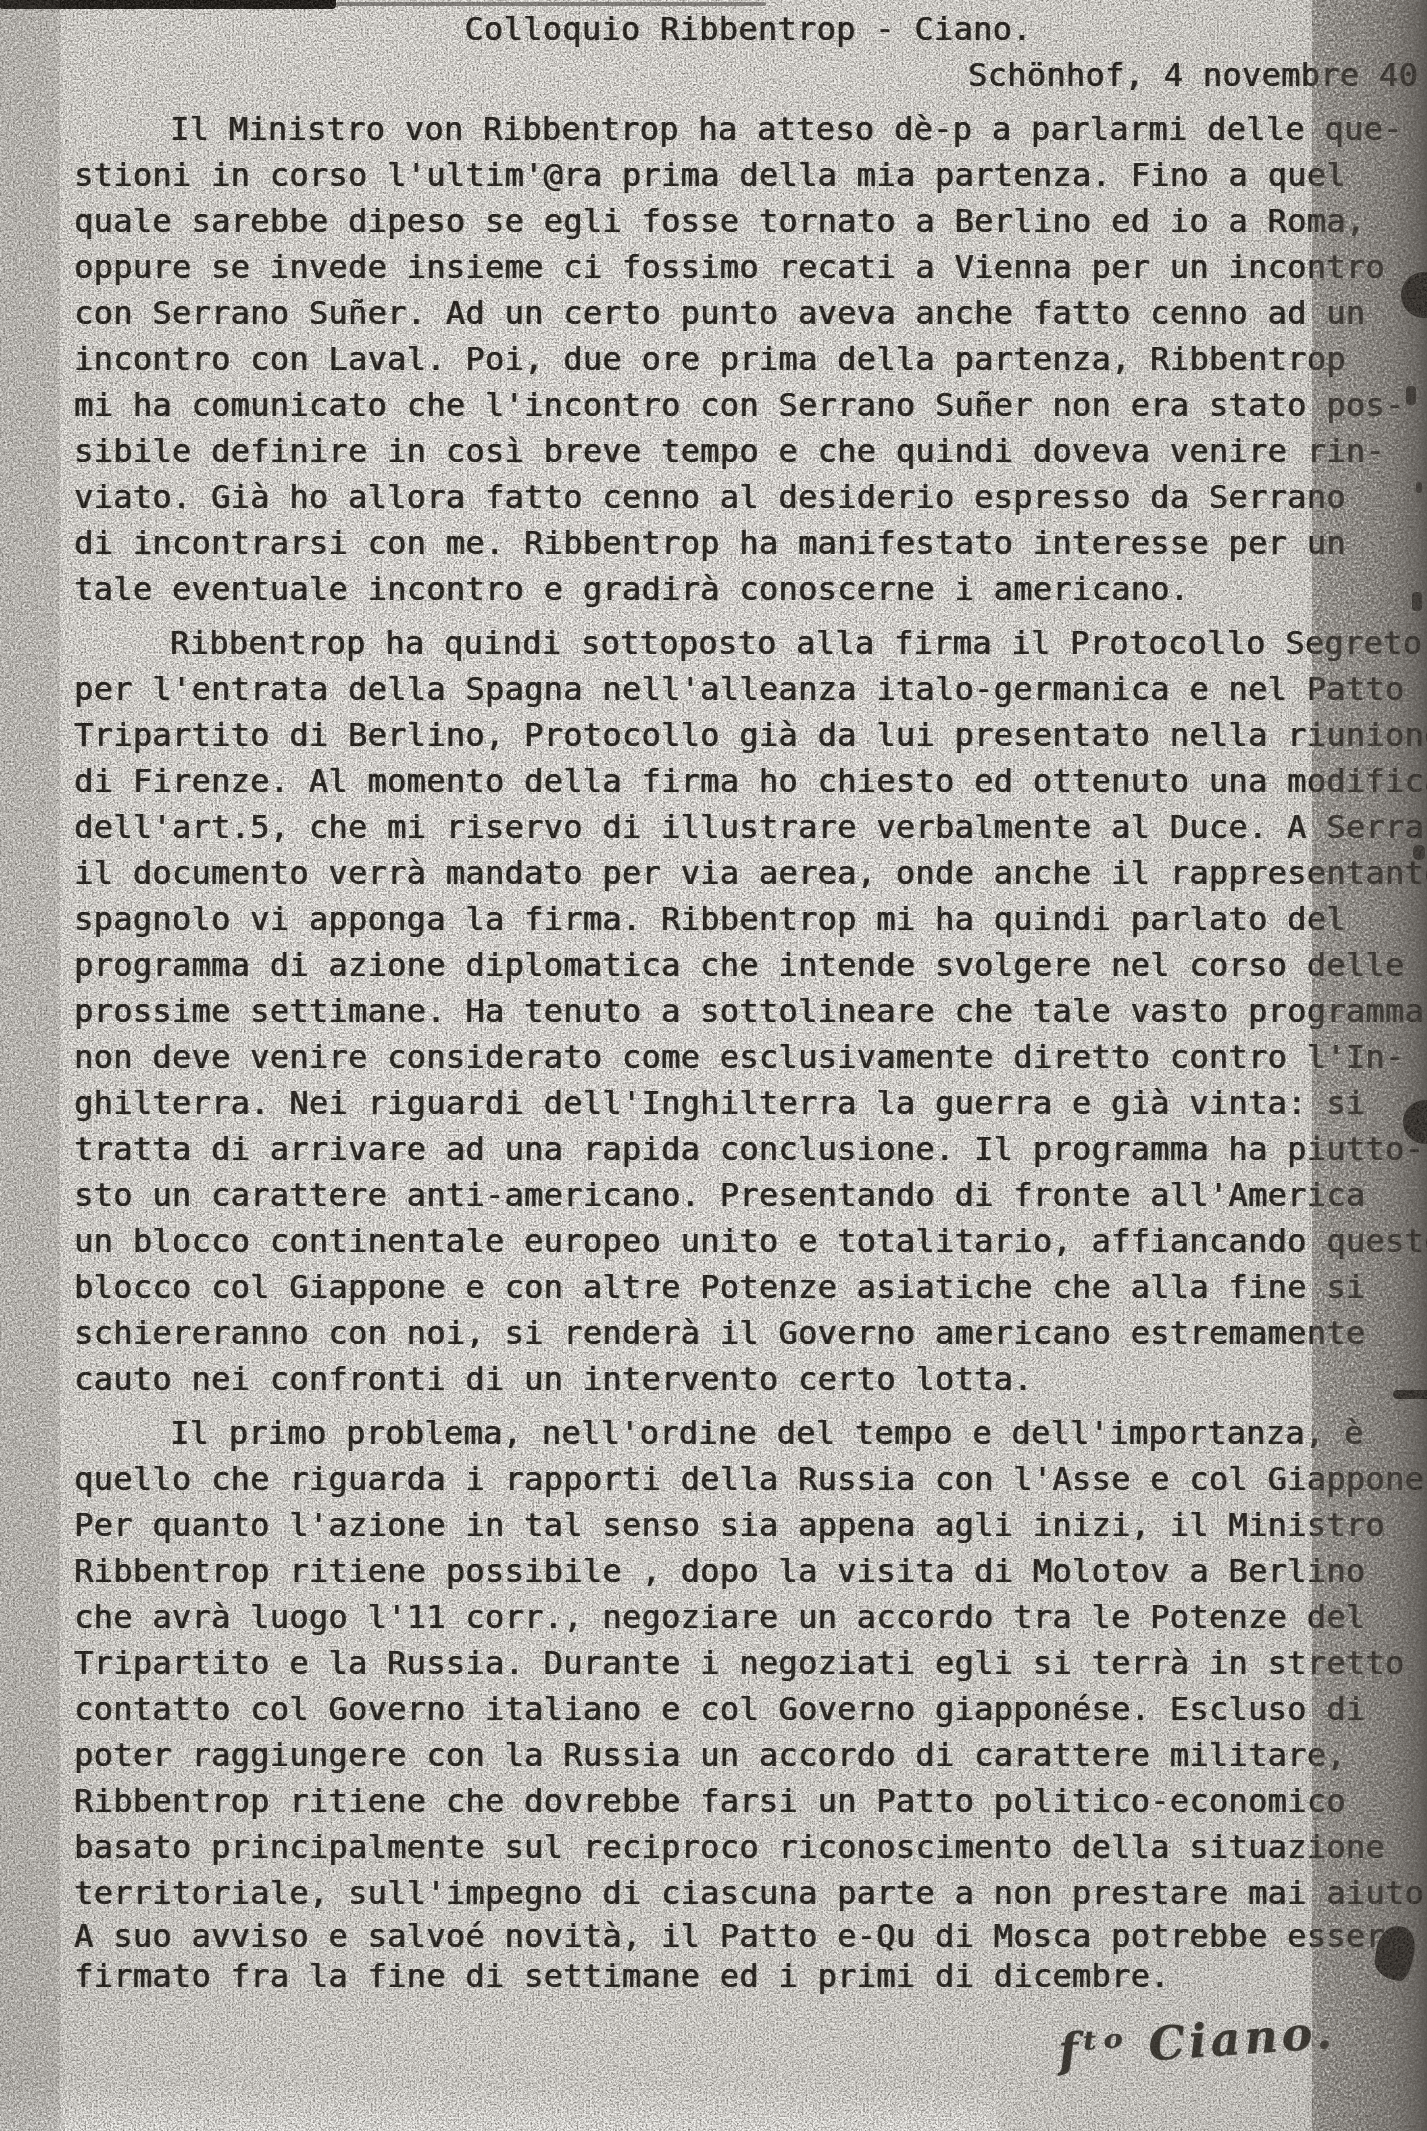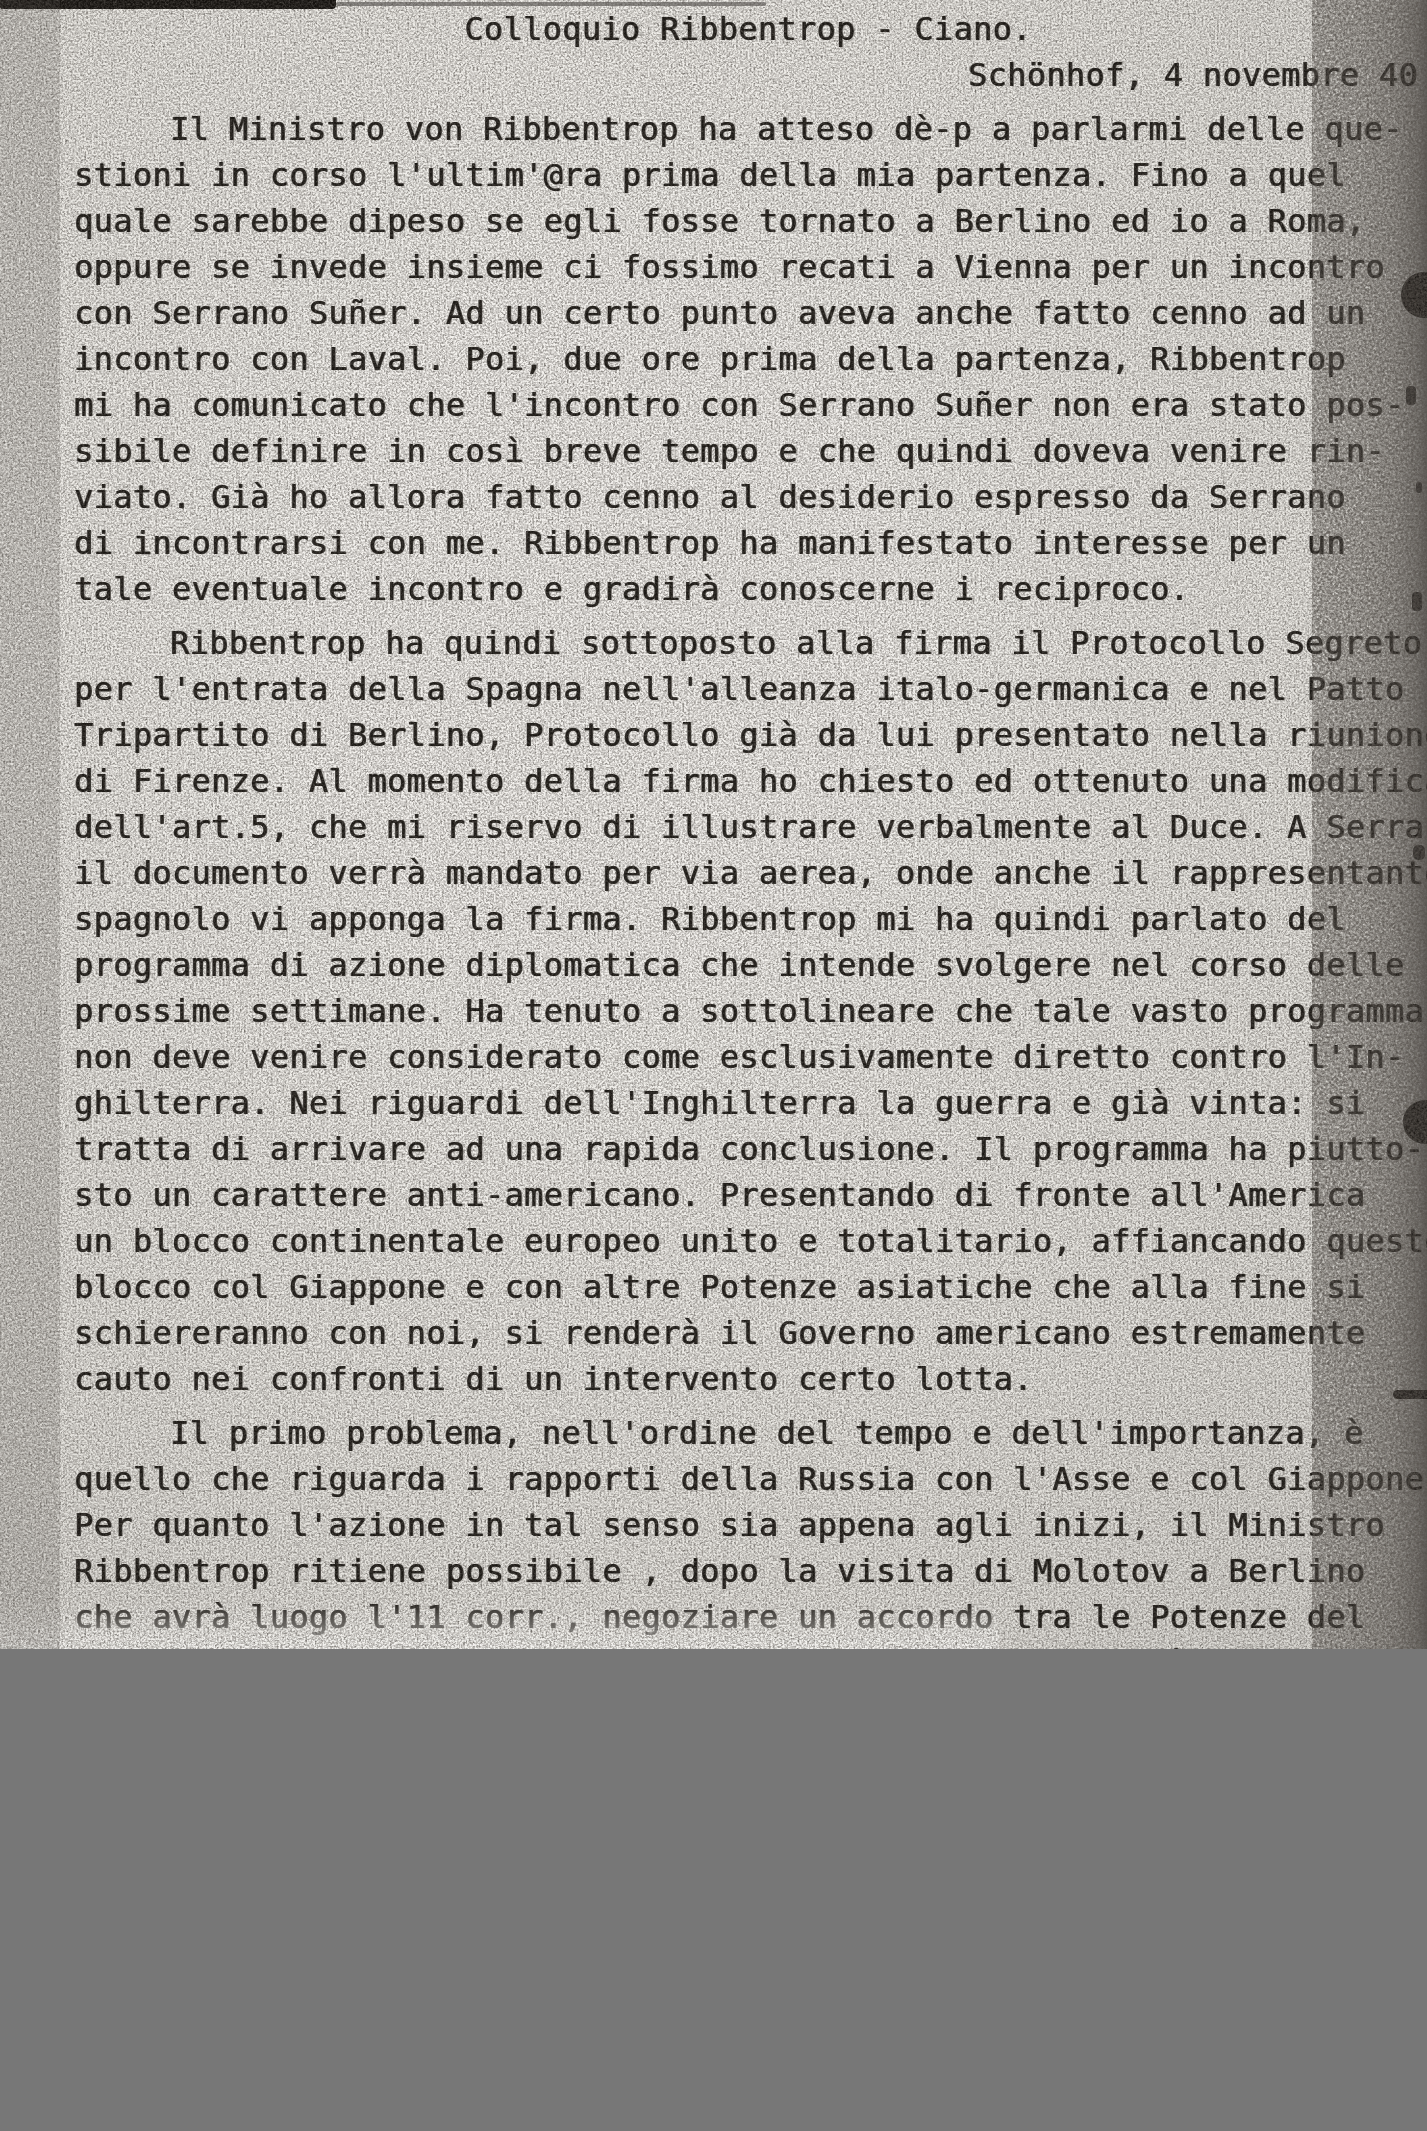--- a/index.html
+++ b/index.html
@@ -1,18 +1,18 @@
 <!DOCTYPE html>
 <html><head>
 <meta charset="utf-8">
 <style>
   html,body{margin:0;padding:0;background:#777;}
   .page{
     position:relative;
-    width:1427px;height:1649px;
+    width:1427px;height:2131px;
     margin:0 auto;
     overflow:hidden;
     background:
       radial-gradient(ellipse at 42% 38%, #f4f2ee 25%, #e9e7e2 62%, #ddDBd6 88%, #d4d2cd 100%);
     font-family:"DejaVu Sans Mono","Liberation Mono",monospace;
   }
   .grain{position:absolute;inset:0;pointer-events:none;}
   .edge-right{
     position:absolute;top:0;right:0;width:118px;height:100%;
     background:linear-gradient(to right,
@@ -80,21 +80,21 @@
           <div class="line first">Il Ministro von Ribbentrop ha atteso dè-p a parlarmi delle que-</div>
           <div class="line">stioni in corso l'ultim'@ra prima della mia partenza. Fino a quel</div>
           <div class="line">quale sarebbe dipeso se egli fosse tornato a Berlino ed io a Roma,</div>
           <div class="line">oppure se invede insieme ci fossimo recati a Vienna per un incontro</div>
           <div class="line">con Serrano Suñer. Ad un certo punto aveva anche fatto cenno ad un</div>
           <div class="line">incontro con Laval. Poi, due ore prima della partenza, Ribbentrop</div>
           <div class="line">mi ha comunicato che l'incontro con Serrano Suñer non era stato pos-</div>
           <div class="line">sibile definire in così breve tempo e che quindi doveva venire rin-</div>
           <div class="line">viato. Già ho allora fatto cenno al desiderio espresso da Serrano</div>
           <div class="line">di incontrarsi con me. Ribbentrop ha manifestato interesse per un</div>
-          <div class="line">tale eventuale incontro e gradirà conoscerne i reciproco.</div>
+          <div class="line">tale eventuale incontro e gradirà conoscerne i americano.</div>
         </div>
         <div class="para">
           <div class="line first">Ribbentrop ha quindi sottoposto alla firma il Protocollo Segreto</div>
           <div class="line">per l'entrata della Spagna nell'alleanza italo-germanica e nel Patto</div>
           <div class="line">Tripartito di Berlino, Protocollo già da lui presentato nella riunione</div>
           <div class="line">di Firenze. Al momento della firma ho chiesto ed ottenuto una modifica</div>
           <div class="line">dell'art.5, che mi riservo di illustrare verbalmente al Duce. A Serrano</div>
           <div class="line">il documento verrà mandato per via aerea, onde anche il rappresentante</div>
           <div class="line">spagnolo vi apponga la firma. Ribbentrop mi ha quindi parlato del</div>
           <div class="line">programma di azione diplomatica che intende svolgere nel corso delle</div>

